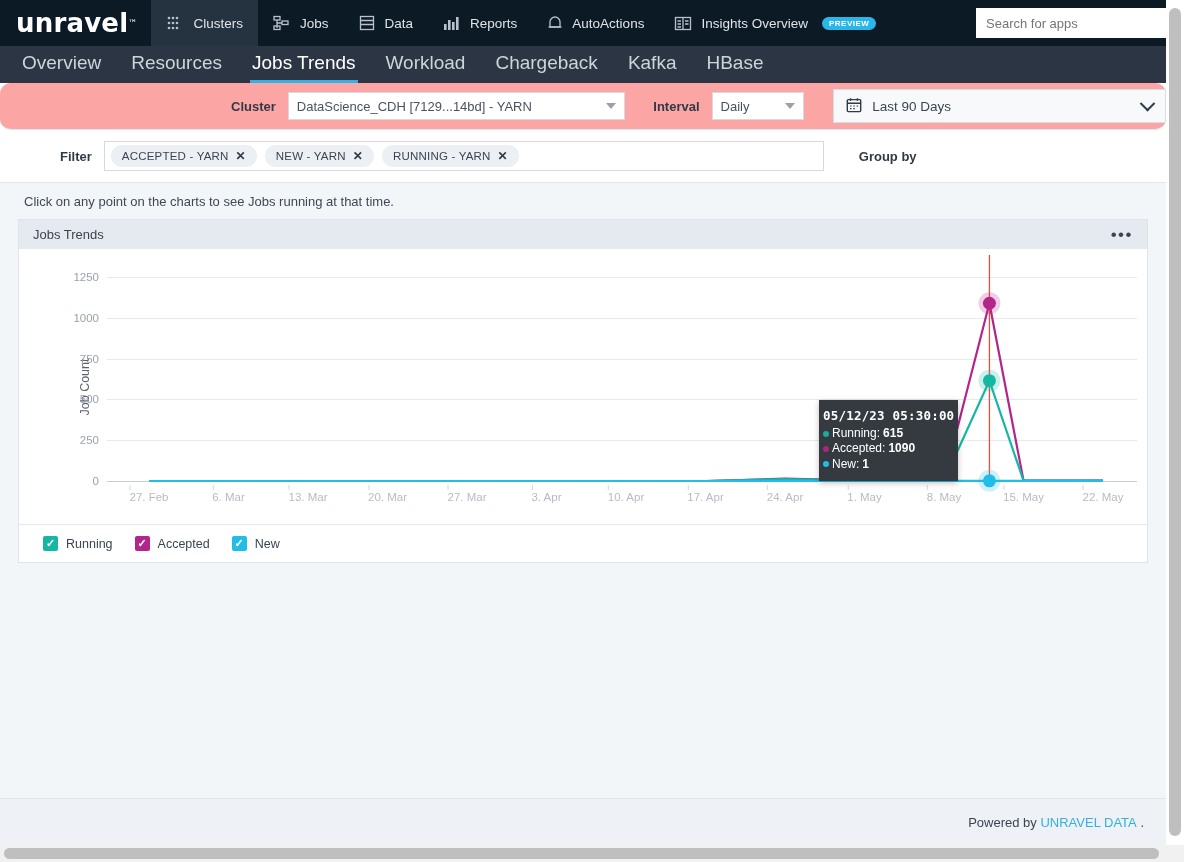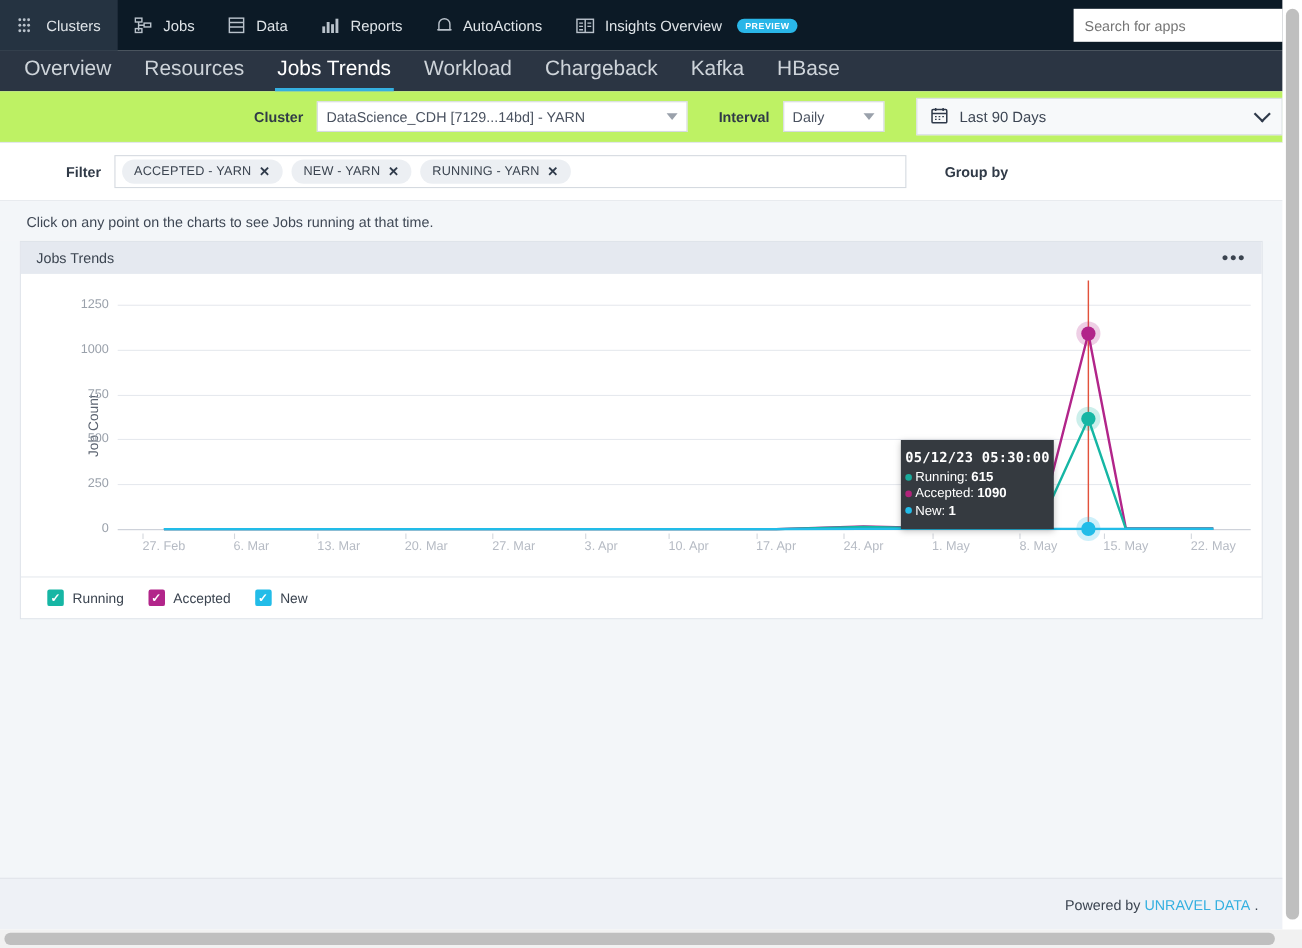--- a/index.html
+++ b/index.html
@@ -47,22 +47,22 @@
     position:relative;
   }
   .subtab.active { color:#fff; }
   .subtab.active:after {
     content:''; position:absolute; left:12px; right:12px; bottom:0;
     height:3px; background:#35b0e0;
   }
 
   
   .bar1 {
-    height:47px; background:#bef264; display:flex; align-items:center;
-    border-bottom:1px solid #e3e7ec; width:1166px;
+    height:47px; background:#fca5a5; display:flex; align-items:center;
+    border-bottom:1px solid #e3e7ec; width:1166px;border-radius:11px;
   }
   .bar2 {
     height:53px; background:#fff; display:flex; align-items:center;
     border-bottom:1px solid #e3e7ec; width:1166px;
   }
   .lbl { font-size:13px; color:#303a47; font-weight:700; }
   .select {
     height:28px; border:1px solid #d5dae0; background:#fff;
     display:flex; align-items:center; padding: 0 8px; font-size:13px;
     color:#4a5260; position:relative; cursor:pointer;
@@ -159,20 +159,24 @@
   .vthumb { position:absolute; left:3px; top:8px; width:12px; height:828px; background:#bfbfbf; border-radius:6px; }
   .hscroll { position:absolute; left:0; bottom:0; width:1184px; height:17px; background:#f1f1f1; }
   .hthumb { position:absolute; left:4px; top:3px; width:1155px; height:11px; background:#bfbfbf; border-radius:6px; }
 </style>
 </head>
 <body>
 
 <div class="page">
 
   <div class="topnav">
+    <div class="brand">
+      <span>unravel</span>
+        <sup>™</sup>
+    </div>
 
     <div class="navitem active">
       <span>
         <svg width="18" height="16" viewBox="0 0 18 16">
             <g fill="#b9c2cb">
           <circle cx="3" cy="3" r="1.3"></circle>
               <circle cx="7" cy="3" r="1.3"></circle>
               <circle cx="11" cy="3" r="1.3"></circle>
           <circle cx="3" cy="8" r="1.3"></circle>
               <circle cx="7" cy="8" r="1.3"></circle>

